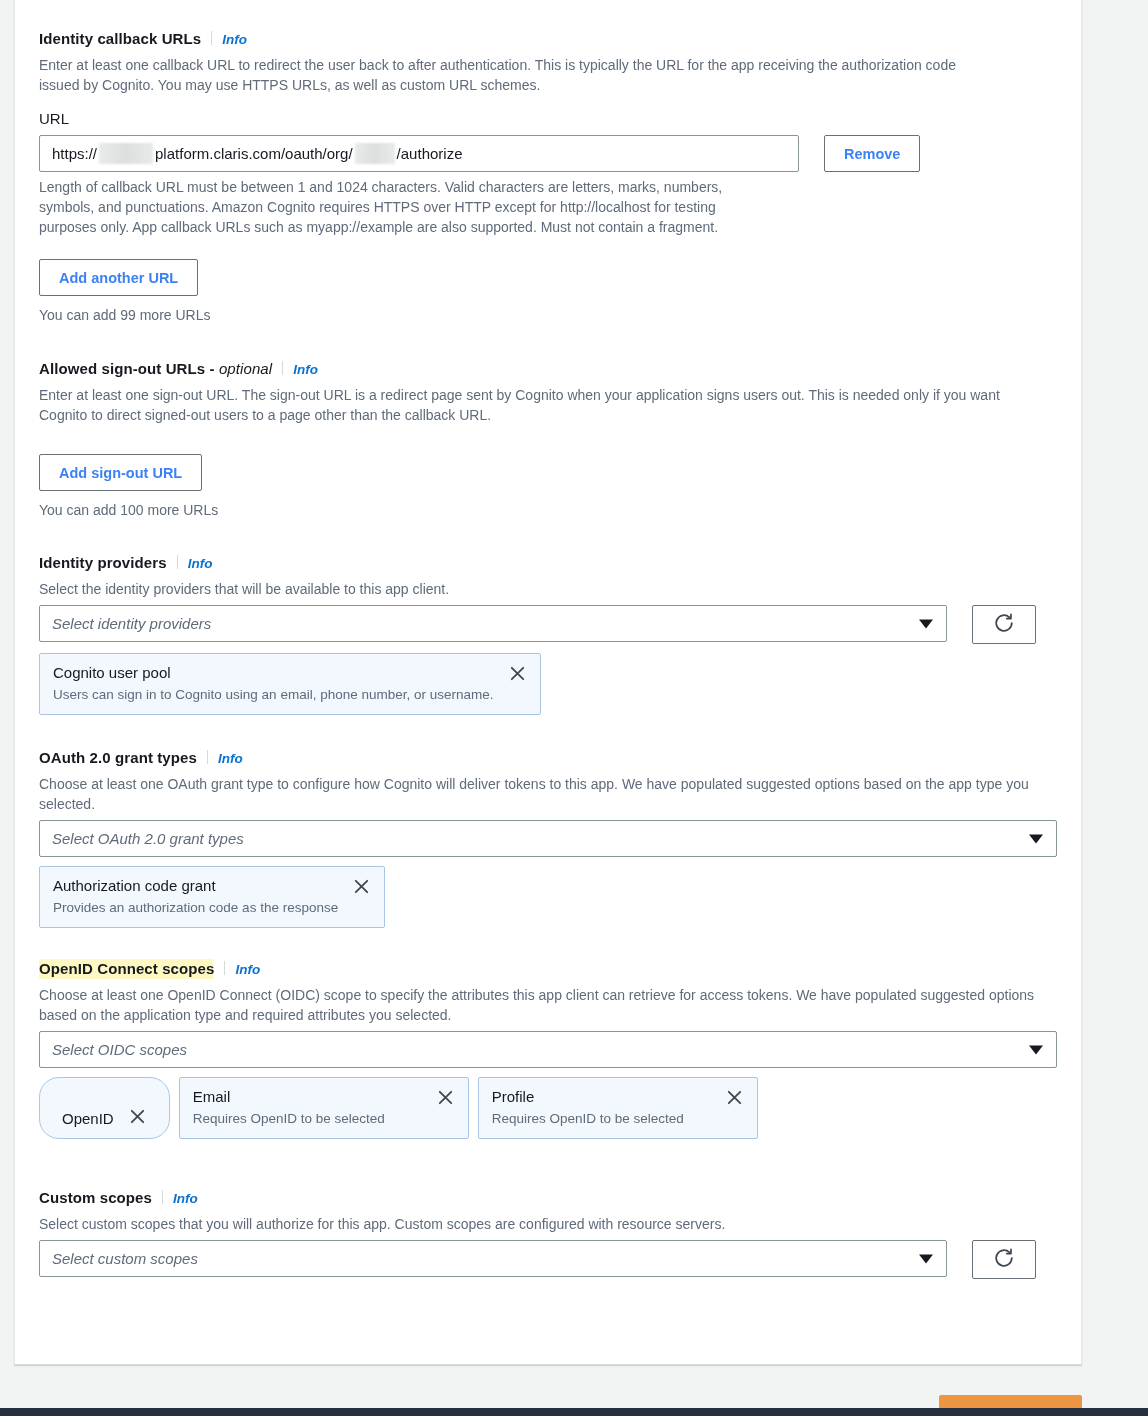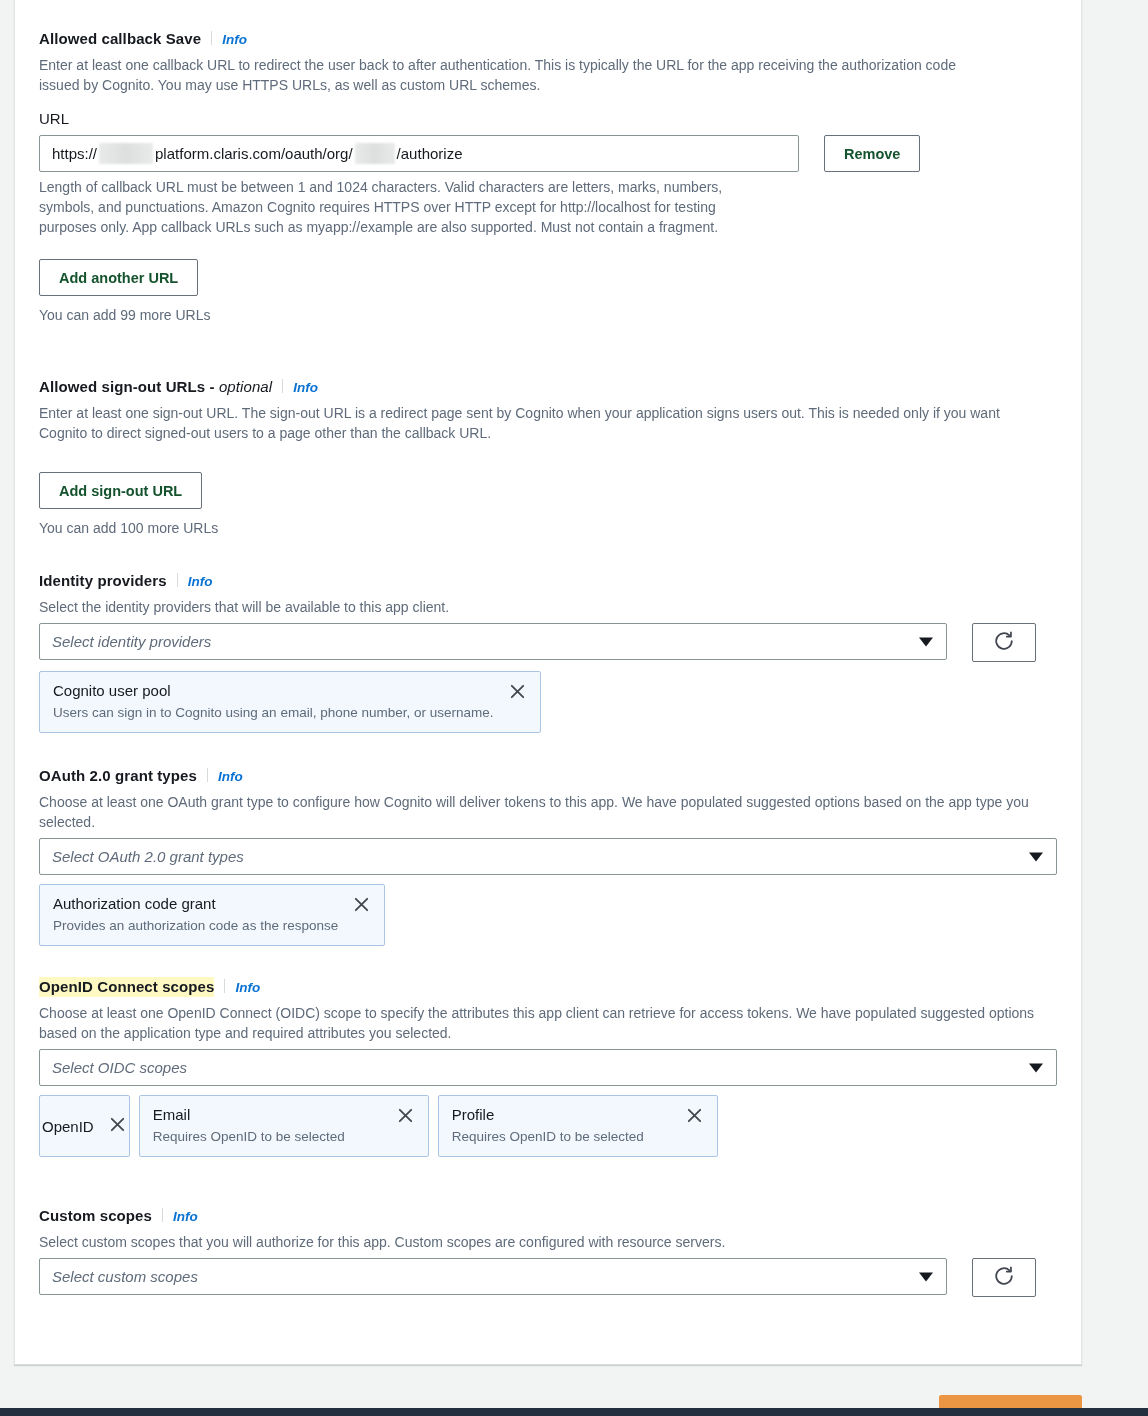--- a/index.html
+++ b/index.html
@@ -136,21 +136,21 @@
   .btn {
     height: 37px;
     min-width: 0;
     padding: 0 19px;
     background: #fff;
     border: 1px solid #687078;
     border-radius: 2px;
     font-family: "Liberation Sans", sans-serif;
     font-size: 14.5px;
     font-weight: 700;
-    color: #14532d;
+    color: #3b82f6;
     cursor: pointer;
     display: inline-flex;
     align-items: center;
     justify-content: center;
     white-space: nowrap;
   }
   .btn.block { margin-top: 22px; }
 
   
   .select {
@@ -224,21 +224,21 @@
     line-height: 19px;
     margin-top: 2px;
     white-space: nowrap;
   }
   .token-x {
     margin-left: auto;
     flex: none;
     cursor: pointer;
     padding-top: 2px;
   }
-  .token.inline { align-items: center; padding: 9px 2px; }
+  .token.inline { align-items: flex-end; padding: 9px 22px; border-radius: 20px; }
   .token.inline .token-x { padding-top: 0; }
 
   
   .footer {
     position: absolute;
     left: 0;
     top: 1375px;
     width: 1148px;
     height: 41px;
     background: #f2f3f3;
@@ -291,21 +291,21 @@
 </head>
 <body>
 
 <div class="left-gutter"></div>
 
 <div class="card">
   <div class="card-inner">
 
     <div class="section">
       <div class="label-row">
-        <span class="form-label">Allowed callback Save</span>
+        <span class="form-label">Identity callback URLs</span>
         <span class="divider-bar"></span>
         <a class="info-link">Info</a>
       </div>
       <div class="desc w-narrow">Enter at least one callback URL to redirect the user back to after authentication. This is typically the URL for the app receiving the authorization code issued by Cognito. You may use HTTPS URLs, as well as custom URL schemes.</div>
 
       <div class="sublabel">URL</div>
 
       <div class="input-row">
         <div class="text-input w-url">
           <span class="url-text">
@@ -318,21 +318,21 @@
         </div>
         <button class="btn">Remove</button>
       </div>
 
       <div class="desc w-short">Length of callback URL must be between 1 and 1024 characters. Valid characters are letters, marks, numbers, symbols, and punctuations. Amazon Cognito requires HTTPS over HTTP except for http://localhost for testing purposes only. App callback URLs such as myapp://example are also supported. Must not contain a fragment.</div>
 
       <button class="btn block">Add another URL</button>
       <div class="hint">You can add 99 more URLs</div>
     </div>
 
-    <div class="section" style="margin-top:52px">
+    <div class="section" style="margin-top:34px">
       <div class="label-row">
         <span class="form-label"><span>Allowed sign-out URLs - </span><span class="optional">optional</span></span>
         <span class="divider-bar"></span>
         <a class="info-link">Info</a>
       </div>
       <div class="desc w-mid">Enter at least one sign-out URL. The sign-out URL is a redirect page sent by Cognito when your application signs users out. This is needed only if you want Cognito to direct signed-out users to a page other than the callback URL.</div>
 
       <button class="btn block" style="margin-top:29px">Add sign-out URL</button>
       <div class="hint">You can add 100 more URLs</div>
     </div>

